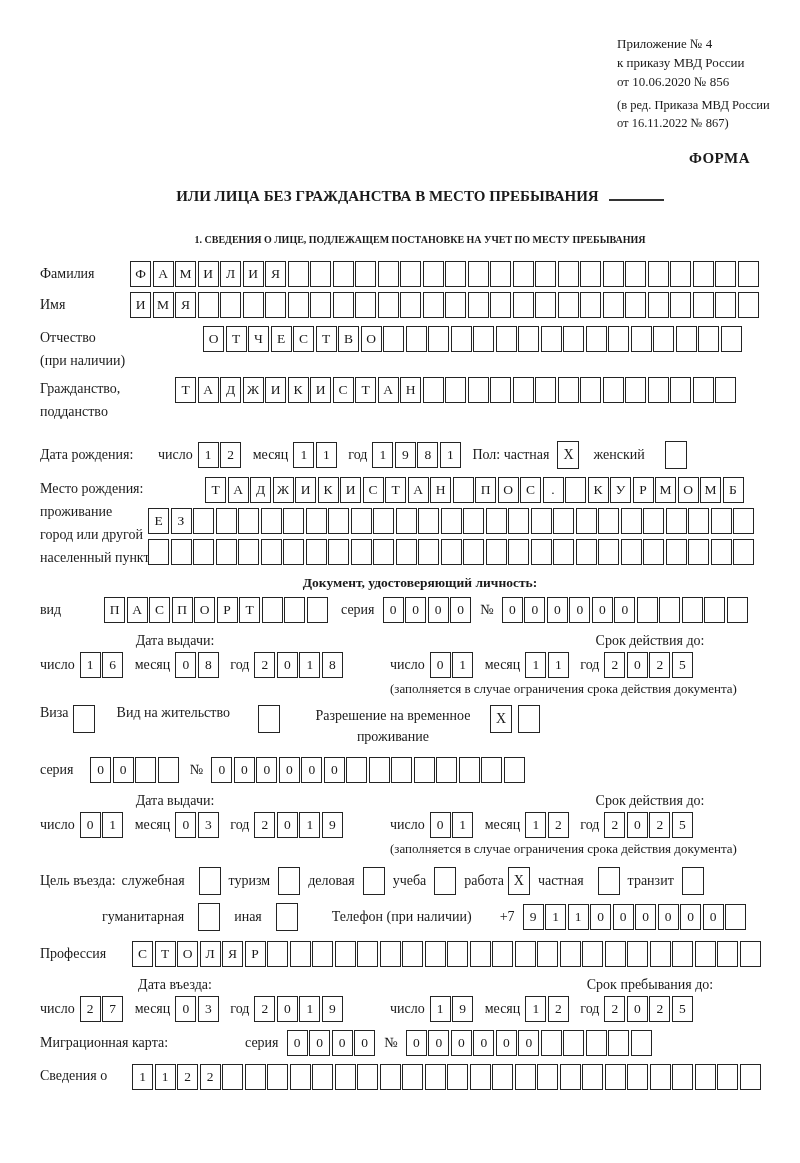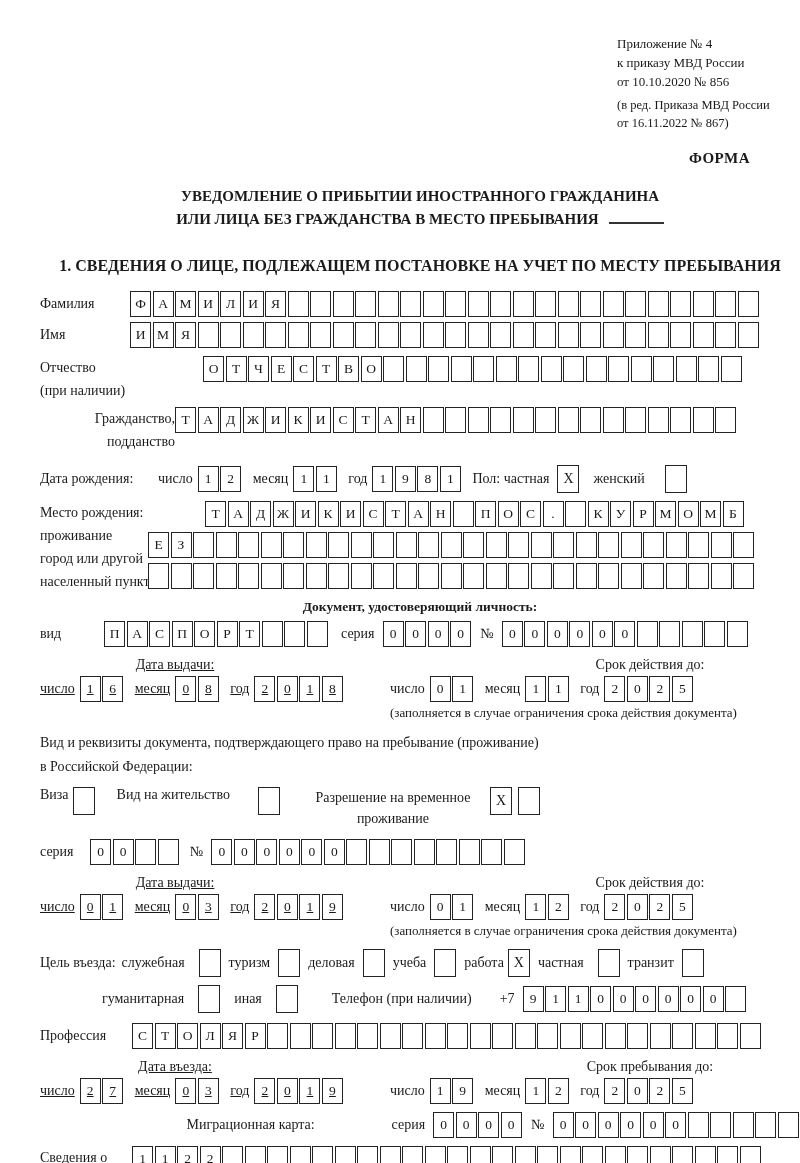--- a/index.html
+++ b/index.html
@@ -7,70 +7,69 @@
     width:800px;height:1163px;box-sizing:border-box;
     padding:34px 0 0 40px;position:relative;overflow:hidden;
     font-family:"Liberation Serif","DejaVu Serif",serif;
     color:#1a1a1a;font-size:14px;background:#fff;
   }
   .appendix{margin-left:577px;font-size:13px;line-height:19px;}
   .appendix-note{font-size:12.5px;line-height:18px;margin-top:5px;}
   .forma{font-weight:bold;font-size:15px;text-align:right;padding-right:50px;margin-top:18px;letter-spacing:.5px;}
   .title{text-align:center;font-weight:bold;font-size:15px;line-height:23px;margin-top:18px;}
   .blank-line{display:inline-block;width:55px;border-bottom:2px solid #333;margin-left:10px;vertical-align:baseline;}
-  .sec-heading{text-align:center;font-weight:bold;font-size:16px;margin-top:26px;margin-bottom:16px;}
+  .sec-heading{text-align:center;font-weight:bold;font-size:10px;margin-top:26px;margin-bottom:16px;}
   .row{display:flex;align-items:center;margin-bottom:5px;}
   .row.top{align-items:flex-start;}
   .lbl{flex:0 0 auto;}
   .cells{display:flex;flex-wrap:nowrap;}
   .cell{
     flex:0 0 auto;display:inline-block;width:19px;height:24px;
     border:1.5px solid #242424;margin-right:1.5px;background:#fff;
     text-align:center;line-height:24px;font-size:13.5px;
   }
   .checkbox{
     flex:0 0 auto;display:inline-block;width:20px;height:26px;
     border:1.5px solid #242424;background:#fff;
     text-align:center;line-height:26px;font-size:14px;
   }
   .center-bold{text-align:center;font-weight:bold;font-size:13.5px;margin:6px 0 6px 0;}
   .daterow{display:flex;align-items:center;}
   .daterow .dl{margin:0 5px 0 10px;}
   .daterow .dl:first-child{margin-left:0;}
   .twocol{display:flex;margin-top:10px;margin-bottom:6px;}
-  .tc-l{width:330px;flex:0 0 auto;text-decoration:underline;}
+  .tc-l{width:330px;flex:0 0 auto;}
   .tc-r{flex:1;padding-left:20px;}
   .dhead{text-align:center;margin-bottom:3px;}
   .tc-l .dhead{padding-right:60px;}
   .tc-r .dhead{text-align:center;padding-left:110px;}
   .small-note{font-size:13px;margin-top:3px;white-space:nowrap;}
   .opts{margin-top:8px;margin-bottom:10px;}
   .opt-label-multi{display:inline-block;text-align:center;line-height:21px;}
   .gap8{margin-left:8px;}.gap14{margin-left:14px;}.gap20{margin-left:20px;}
   .mono-lines div{white-space:nowrap;}
 </style>
 </head>
 <body>
 
 <div class="page">
 
   <div class="appendix">
     <div>Приложение № 4</div>
     <div>к приказу МВД России</div>
-    <div>от 10.10.2020 № 856</div>
+    <div>от 10.06.2020 № 856</div>
     <div class="appendix-note">
       <div>(в ред. Приказа МВД России</div>
       <div>от 16.11.2022 № 867)</div>
     </div>
   </div>
 
   <div class="forma">ФОРМА</div>
 
   <div class="title">
-    <div>УВЕДОМЛЕНИЕ О ПРИБЫТИИ ИНОСТРАННОГО ГРАЖДАНИНА</div>
     <div><span>ИЛИ ЛИЦА БЕЗ ГРАЖДАНСТВА В МЕСТО ПРЕБЫВАНИЯ</span><span class="blank-line"></span></div>
   </div>
 
   <div class="sec-heading">1. СВЕДЕНИЯ О ЛИЦЕ, ПОДЛЕЖАЩЕМ ПОСТАНОВКЕ НА УЧЕТ ПО МЕСТУ ПРЕБЫВАНИЯ</div>
 
   <div class="row">
     <span class="lbl" style="width:90px;">Фамилия</span>
     <span class="cells">
         <span class="cell">Ф</span>
         <span class="cell">А</span>
@@ -164,21 +163,21 @@
         <span class="cell"></span>
         <span class="cell"></span>
         <span class="cell"></span>
         <span class="cell"></span>
         <span class="cell"></span>
         <span class="cell"></span>
       </span>
   </div>
 
   <div class="row top">
-    <div class="lbl mono-lines" style="width:135px;line-height:23px;text-align:right;">
+    <div class="lbl mono-lines" style="width:135px;line-height:23px;">
       <div>Гражданство,</div>
       <div>подданство</div>
     </div>
     <span class="cells">
         <span class="cell">Т</span>
         <span class="cell">А</span>
         <span class="cell">Д</span>
         <span class="cell">Ж</span>
         <span class="cell">И</span>
         <span class="cell">К</span>
@@ -197,21 +196,21 @@
         <span class="cell"></span>
         <span class="cell"></span>
         <span class="cell"></span>
         <span class="cell"></span>
         <span class="cell"></span>
         <span class="cell"></span>
         <span class="cell"></span>
       </span>
   </div>
 
-  <div class="row" style="margin-top:12px;">
+  <div class="row" style="margin-top:18px;">
     <span class="lbl" style="width:118px;">Дата рождения:</span>
     <span class="daterow">
         <span class="dl">число</span>
         <span class="cell">1</span>
         <span class="cell">2</span>
         <span class="dl">месяц</span>
         <span class="cell">1</span>
         <span class="cell">1</span>
         <span class="dl">год</span>
         <span class="cell">1</span>
@@ -388,24 +387,20 @@
           <span class="dl">год</span>
           <span class="cell">2</span>
           <span class="cell">0</span>
           <span class="cell">2</span>
           <span class="cell">5</span>
         </div>
       <div class="small-note">(заполняется в случае ограничения срока действия документа)</div>
     </div>
   </div>
 
-  <div style="margin-top:10px;line-height:24px;">
-    <div>Вид и реквизиты документа, подтверждающего право на пребывание (проживание)</div>
-    <div>в Российской Федерации:</div>
-  </div>
 
   <div class="row top opts">
     <span>Виза</span>
     <span class="checkbox" style="margin-left:4px;"></span>
     <span style="margin-left:22px;">Вид на жительство</span>
     <span class="checkbox" style="margin-left:28px;"></span>
     <span class="opt-label-multi" style="width:182px;margin-left:22px;">Разрешение на временное проживание</span>
     <span class="checkbox" style="margin-left:6px;">X</span>
     <span class="checkbox" style="margin-left:6px;"></span>
   </div>
@@ -574,21 +569,21 @@
           <span class="cell">2</span>
           <span class="dl">год</span>
           <span class="cell">2</span>
           <span class="cell">0</span>
           <span class="cell">2</span>
           <span class="cell">5</span>
         </div>
     </div>
   </div>
 
-  <div class="row" style="margin-top:8px;justify-content:flex-end;">
+  <div class="row" style="margin-top:8px;">
     <span class="lbl" style="width:205px;">Миграционная карта:</span>
     <span style="margin-right:8px;">серия</span>
     <span class="cells">
         <span class="cell">0</span>
         <span class="cell">0</span>
         <span class="cell">0</span>
         <span class="cell">0</span>
       </span>
     <span style="margin:0 8px 0 8px;">№</span>
     <span class="cells">

